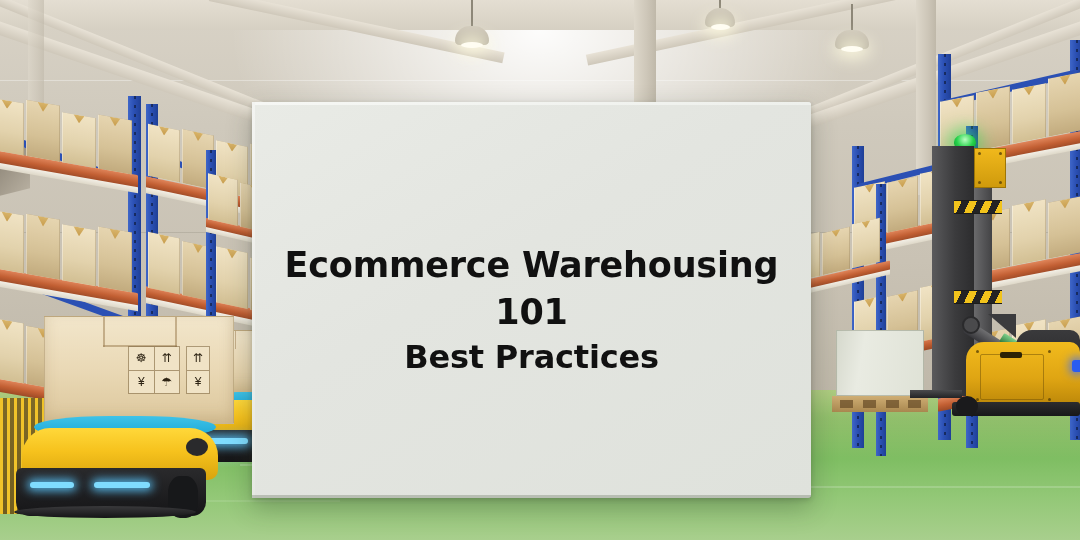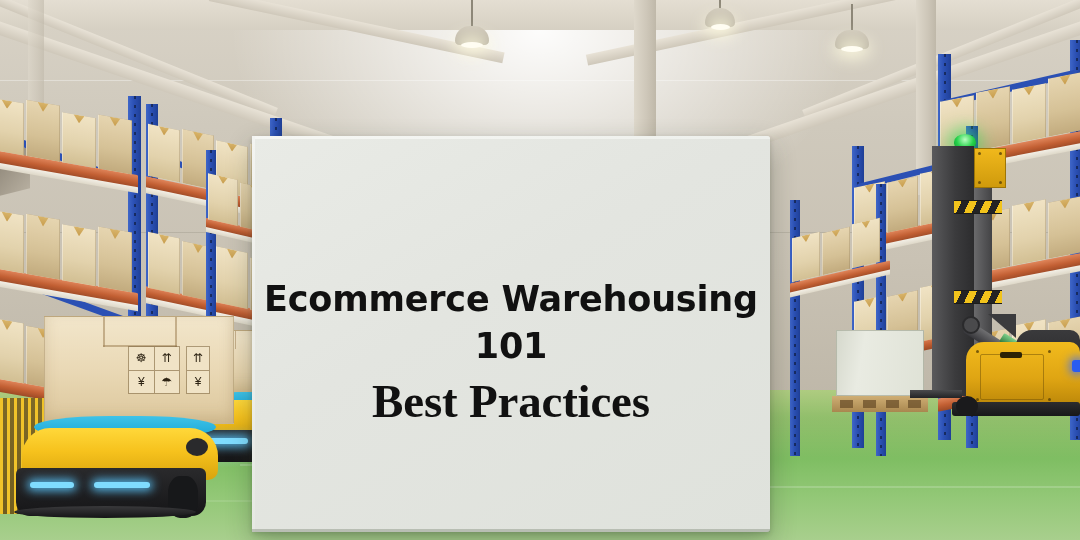--- a/index.html
+++ b/index.html
@@ -163,21 +163,21 @@
 
   .panel-text{
     position:absolute;left:0;width:100%;
     text-align:center;
     color:#111111;
     font-family:"DejaVu Sans", sans-serif;
     font-weight:700;
     letter-spacing:-0.2px;
   }
   .panel-text .line1{font-size:35px;line-height:1.34;}
-  .panel-text .line2{font-size:47px;line-height:1.34;font-family:Liberation Serif, serif;}
+  .panel-text .line2{font-size:32px;line-height:1.34;}
 </style>
 </head>
 <body>
 
 <div class="stage">
 
   <div class="scene">
 
     <div class="wall"></div>
     <div class="ceil"></div>
@@ -533,21 +533,21 @@
       <div class="led" style="left:24px;top:166px;width:44px;"></div>
       <div class="led" style="left:88px;top:166px;width:56px;"></div>
 
       <div class="wheel" style="left:162px;top:160px;width:30px;height:42px;border-radius:40%;"></div>
 
       <div style="position:absolute;left:8px;top:190px;width:182px;height:12px;border-radius:50%;background:linear-gradient(180deg,#3a3a3c,#141416);"></div>
     </div>
 
   </div>
 
-  <div class="panel" style="left:252px;top:136px;width:518px;height:396px;">
+  <div class="panel" style="left:252px;top:102px;width:559px;height:396px;">
     <div class="top-hi"></div>
     <div class="left-hi"></div>
     <div class="bot-sh"></div>
 
     <div class="panel-text" style="top:140px;">
       <div class="line1">Ecommerce Warehousing 101</div>
       <div class="line2">Best Practices</div>
     </div>
   </div>
 

